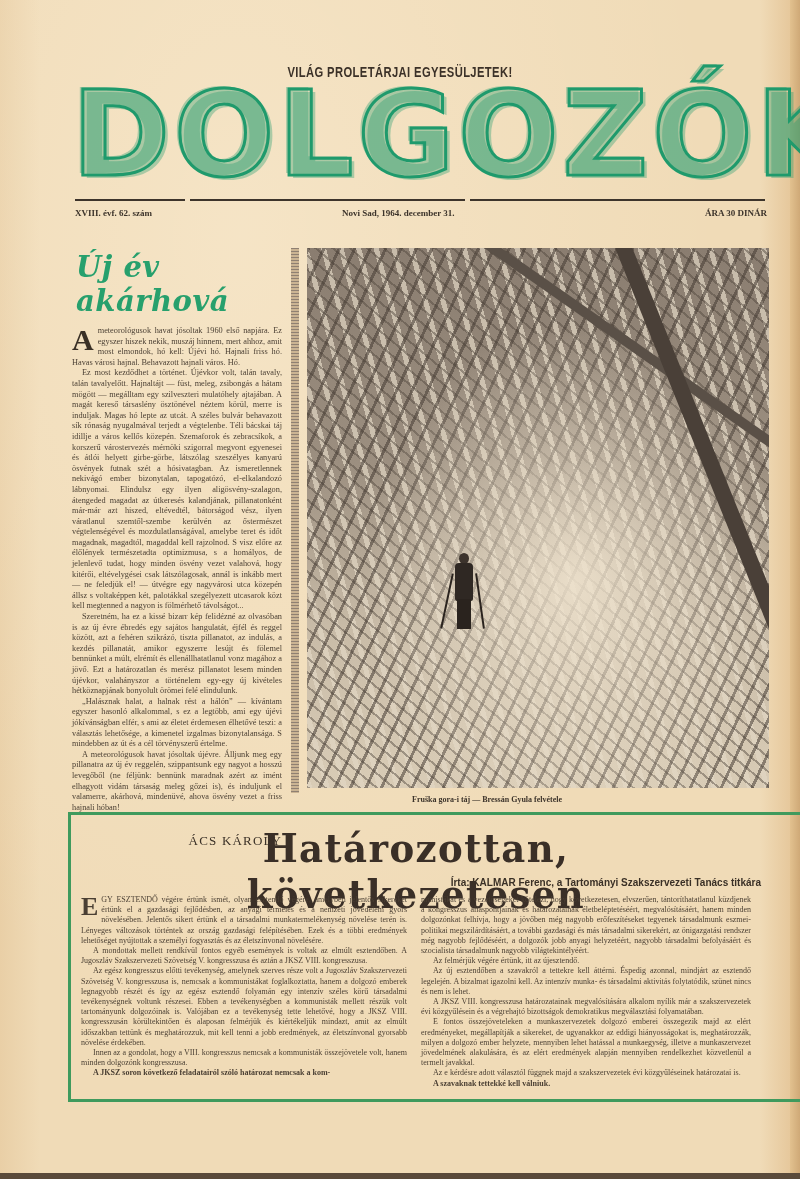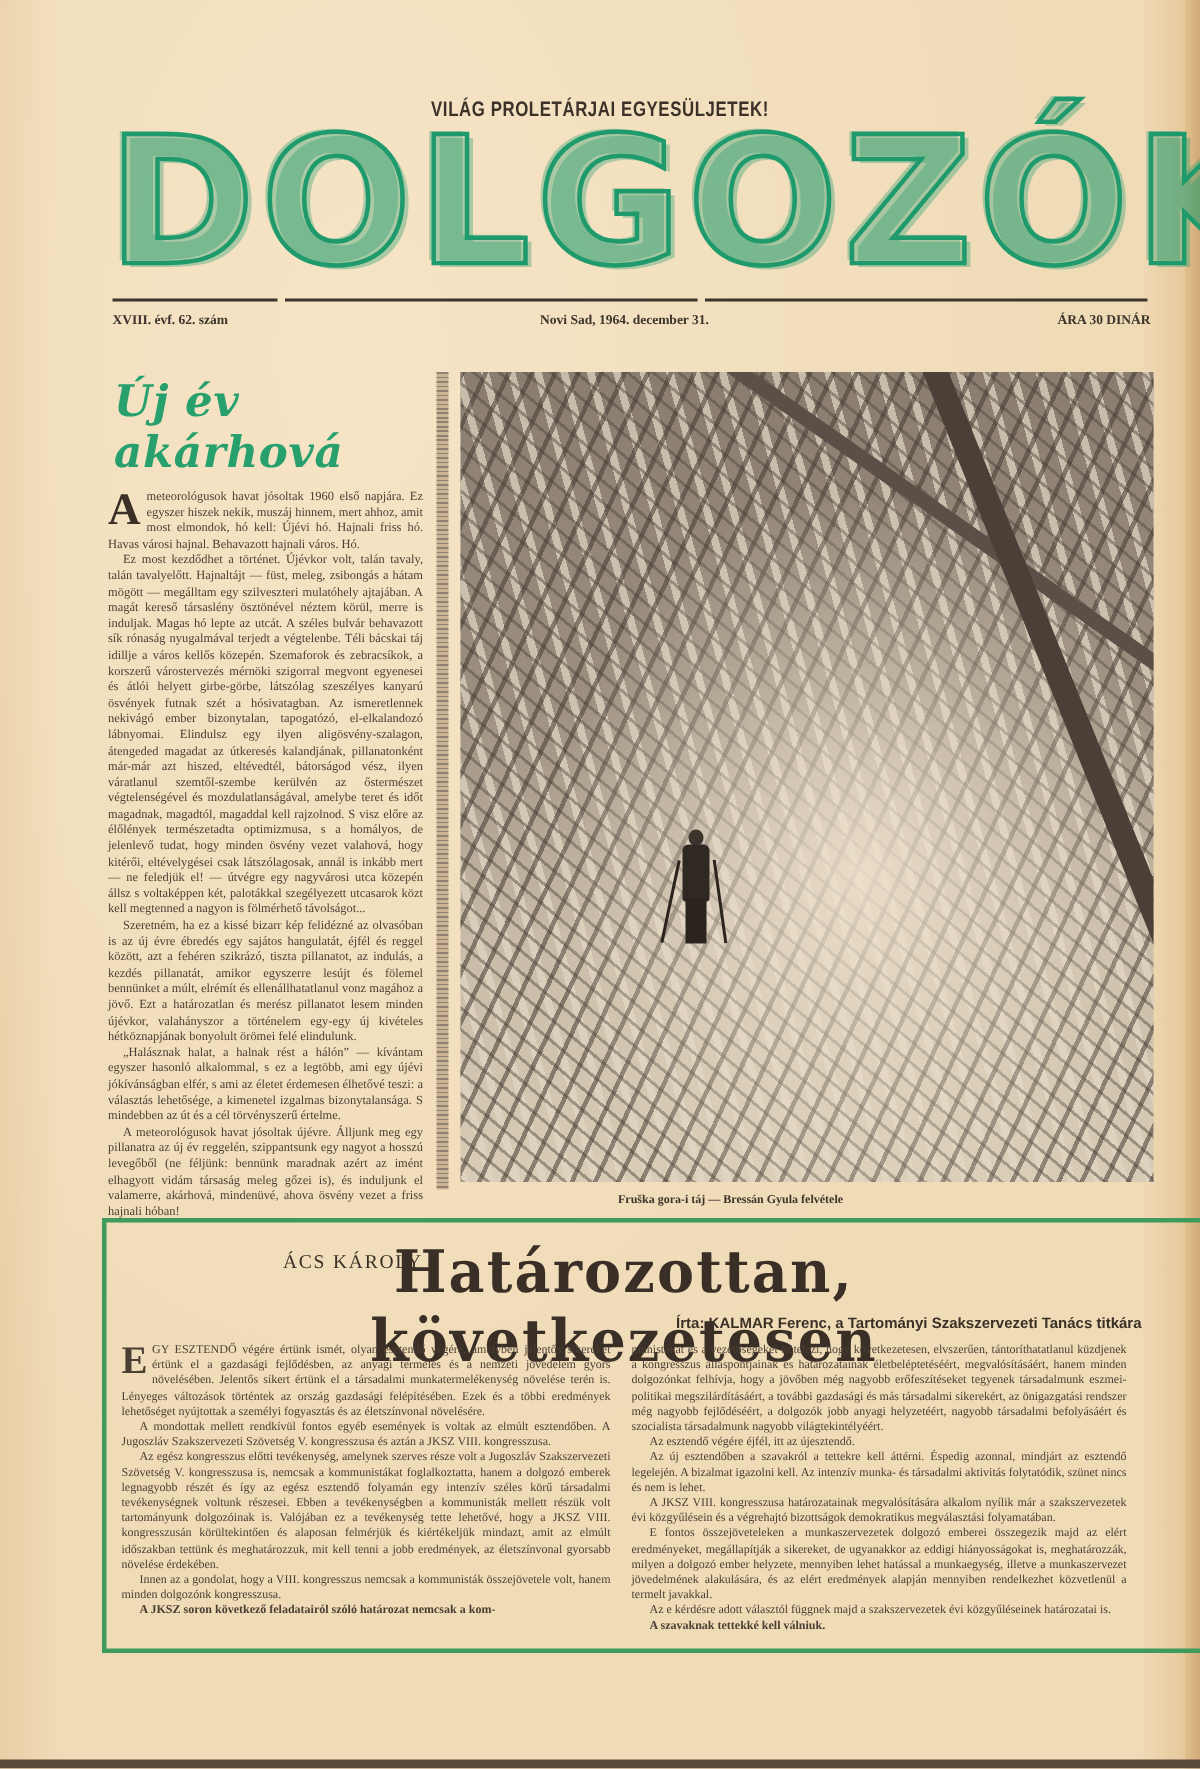--- a/index.html
+++ b/index.html
@@ -39,21 +39,21 @@
       font-size: 118px; line-height: 112px; letter-spacing: 4px;
       color: transparent;
       -webkit-text-stroke: 3px #1f9a6c;
       text-shadow: 4px 3px 0 rgba(31,154,108,0.35), -3px -2px 0 rgba(31,154,108,0.35);
     }
     .rule-line { position: absolute; height: 2px; background: #3d342b; }
     .issue-left, .issue-center, .issue-right {
       position: absolute; top: 208px; font-size: 9px; font-weight: bold; color: #3d342b;
     }
     .issue-left { left: 75px; }
-    .issue-center { left: 360px; }
+    .issue-center { left: 342px; }
     .issue-right { left: 705px; }
 
     
     .left-col { position: absolute; left: 72px; top: 244px; width: 210px; }
     .art-title {
       font-family: "DejaVu Serif", serif; font-style: italic; font-weight: bold;
       font-size: 29px; color: #27a06d; margin: 6px 0 8px 4px; letter-spacing: 0.5px;
     }
     .art-body p {
       margin: 0; font-size: 8.3px; line-height: 10.6px; text-align: justify;
@@ -179,21 +179,21 @@
     <div class="box-col left">
       <p class="first"><span class="box-dropcap">E</span><span>GY ESZTENDŐ végére értünk ismét, olyan esztendő végére, amelyben jelentős sikereket értünk el a gazdasági fejlődésben, az anyagi termelés és a nemzeti jövedelem gyors növelésében. Jelentős sikert értünk el a társadalmi munkatermelékenység növelése terén is. Lényeges változások történtek az ország gazdasági felépítésében. Ezek és a többi eredmények lehetőséget nyújtottak a személyi fogyasztás és az életszínvonal növelésére.</span></p>
       <p>A mondottak mellett rendkívül fontos egyéb események is voltak az elmúlt esztendőben. A Jugoszláv Szakszervezeti Szövetség V. kongresszusa és aztán a JKSZ VIII. kongresszusa.</p>
       <p>Az egész kongresszus előtti tevékenység, amelynek szerves része volt a Jugoszláv Szakszervezeti Szövetség V. kongresszusa is, nemcsak a kommunistákat foglalkoztatta, hanem a dolgozó emberek legnagyobb részét és így az egész esztendő folyamán egy intenzív széles körű társadalmi tevékenységnek voltunk részesei. Ebben a tevékenységben a kommunisták mellett részük volt tartományunk dolgozóinak is. Valójában ez a tevékenység tette lehetővé, hogy a JKSZ VIII. kongresszusán körültekintően és alaposan felmérjük és kiértékeljük mindazt, amit az elmúlt időszakban tettünk és meghatározzuk, mit kell tenni a jobb eredmények, az életszínvonal gyorsabb növelése érdekében.</p>
       <p>Innen az a gondolat, hogy a VIII. kongresszus nemcsak a kommunisták összejövetele volt, hanem minden dolgozónk kongresszusa.</p>
       <p class="b">A JKSZ soron következő feladatairól szóló határozat nemcsak a kom-</p>
     </div>
 
     <div class="box-col right">
       <p class="first">munistákat és a vezetőségeket kötelezi, hogy következetesen, elvszerűen, tántoríthatatlanul küzdjenek a kongresszus álláspontjainak és határozatainak életbeléptetéséért, megvalósításáért, hanem minden dolgozónkat felhívja, hogy a jövőben még nagyobb erőfeszítéseket tegyenek társadalmunk eszmei-politikai megszilárdításáért, a további gazdasági és más társadalmi sikerekért, az önigazgatási rendszer még nagyobb fejlődéséért, a dolgozók jobb anyagi helyzetéért, nagyobb társadalmi befolyásáért és szocialista társadalmunk nagyobb világtekintélyéért.</p>
-      <p>Az esztendő végére éjfél, itt az újesztendő.</p>
+      <p>Az felmérjük végére értünk, itt az újesztendő.</p>
       <p>Az új esztendőben a szavakról a tettekre kell áttérni. Éspedig azonnal, mindjárt az esztendő legelején. A bizalmat igazolni kell. Az intenzív munka- és társadalmi aktivitás folytatódik, szünet nincs és nem is lehet.</p>
       <p>A JKSZ VIII. kongresszusa határozatainak megvalósítására alkalom nyílik már a szakszervezetek évi közgyűlésein és a végrehajtó bizottságok demokratikus megválasztási folyamatában.</p>
       <p>E fontos összejöveteleken a munkaszervezetek dolgozó emberei összegezik majd az elért eredményeket, megállapítják a sikereket, de ugyanakkor az eddigi hiányosságokat is, meghatározzák, milyen a dolgozó ember helyzete, mennyiben lehet hatással a munkaegység, illetve a munkaszervezet jövedelmének alakulására, és az elért eredmények alapján mennyiben rendelkezhet közvetlenül a termelt javakkal.</p>
       <p>Az e kérdésre adott választól függnek majd a szakszervezetek évi közgyűléseinek határozatai is.</p>
       <p class="b">A szavaknak tettekké kell válniuk.</p>
     </div>
   </div>
 </div>
 
 </body></html>

